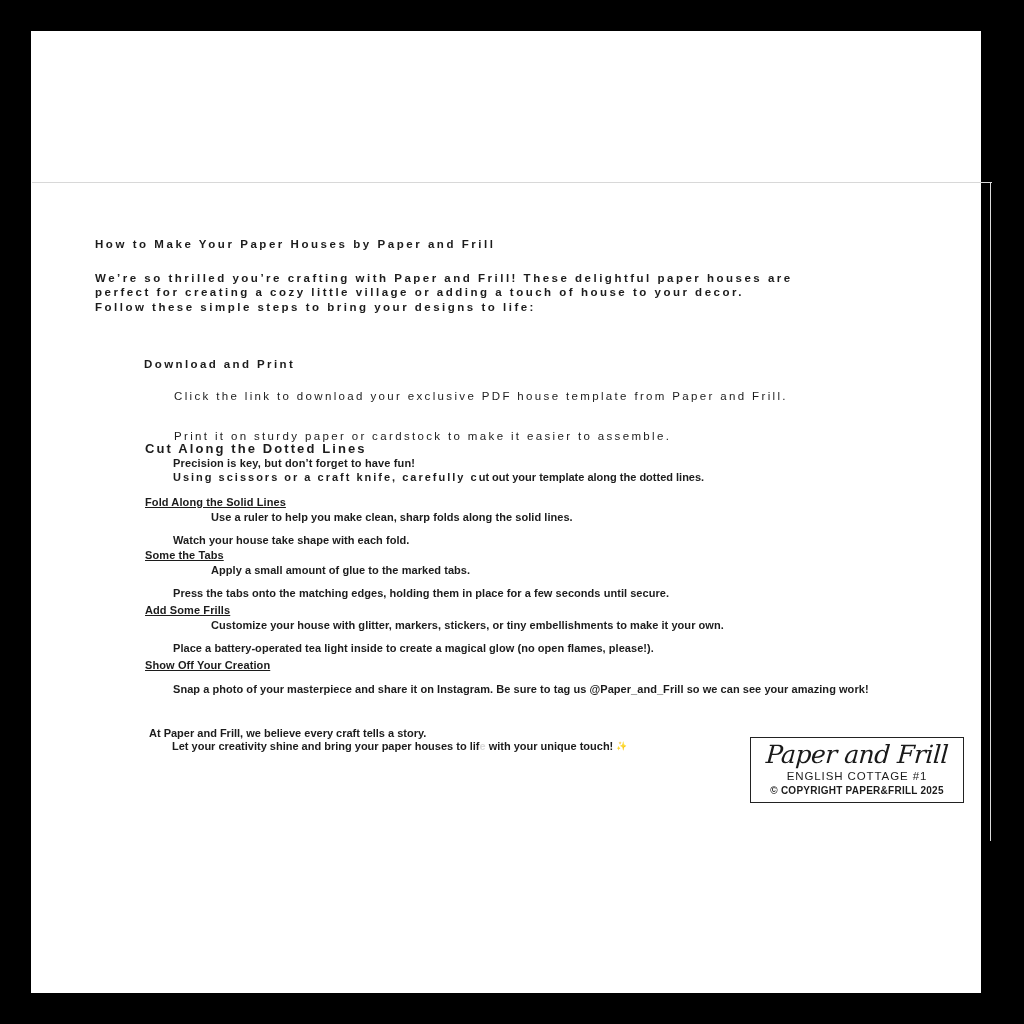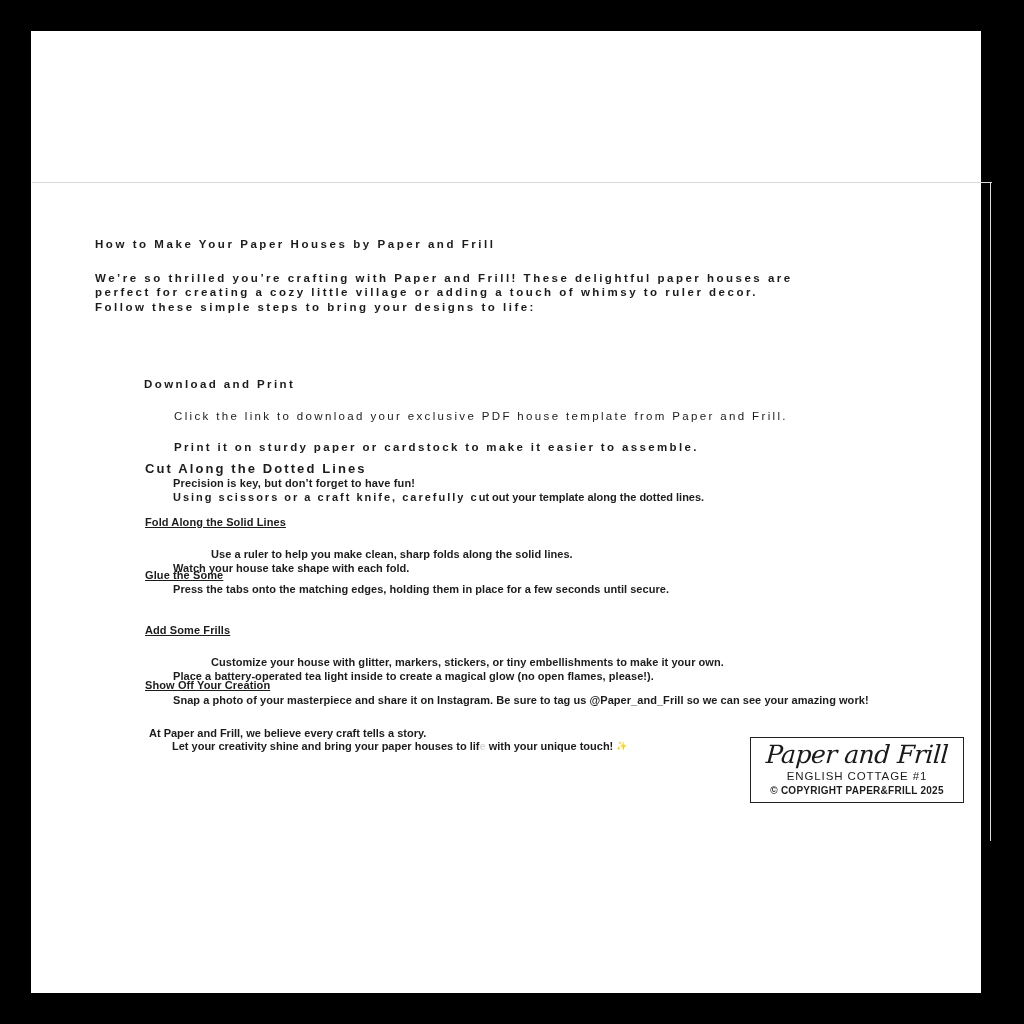--- a/index.html
+++ b/index.html
@@ -81,42 +81,41 @@
     color: #1c1c1c;
   }
   .intro span { display: block; white-space: nowrap; }
 
   
   .sec { position: absolute; }
   .sec .head {
     font-weight: bold;
     white-space: nowrap;
     color: #1c1c1c;
-    margin-top: 20px;
   }
   .sec .item {
     font-weight: bold;
     white-space: nowrap;
     color: #1c1c1c;
   }
 
   
   .sec1 { left: 113px; top: 327px; }
   .sec1 .head {
     font-size: 11.5px;
     letter-spacing: 2.4px;
   }
   .sec1 .item {
     font-size: 11.5px;
     font-weight: normal;
     letter-spacing: 2.35px;
     margin-left: 30px;
   }
   .sec1 .i1 { margin-top: 20px; }
-  .sec1 .i2 { margin-top: 19px; font-weight: bold; }
+  .sec1 .i2 { margin-top: 28px; }
 
   
   .sec2 { left: 114px; top: 410px; }
   .sec2 .head {
     font-size: 13px;
     letter-spacing: 2.1px;
   }
   .sec2 .item {
     font-size: 11px;
     margin-left: 28px;
@@ -125,23 +124,23 @@
   .sec2 .i1 .sp { letter-spacing: 2.0px; }
   .sec2 .i1 .nm { letter-spacing: 0px; }
   .sec2 .i2 { margin-top: 1px; letter-spacing: 0.15px; }
 
   
   .secn .head { font-size: 11px; letter-spacing: 0.1px; text-decoration: underline; }
   .secn .item {
     font-size: 11px;
     letter-spacing: 0.05px;
     margin-left: 28px;
-    margin-top: 2px;
-  }
-  .secn .item.first { margin-top: 20px; padding-left: 38px; }
+    margin-top: 11px;
+  }
+  .secn .item.first { margin-top: 3px; padding-left: 38px; }
 
   .sec3 { left: 114px; top: 465px; }
   .sec4 { left: 114px; top: 518px; }
   .sec5 { left: 114px; top: 573px; }
   .sec6 { left: 114px; top: 628px; }
 
   .sec6 .wrap {
     white-space: normal;
     width: 700px;
     line-height: 14px;
@@ -216,21 +215,21 @@
 
     <div class="rule-top"></div>
     <div class="rule-right"></div>
 
     <div class="doc">
 
       <div class="title">How to Make Your Paper Houses by Paper and Frill</div>
 
       <div class="intro">
         <span>We’re so thrilled you’re crafting with Paper and Frill! These delightful paper houses are</span>
-        <span>perfect for creating a cozy little village or adding a touch of whimsy to ruler decor.</span>
+        <span>perfect for creating a cozy little village or adding a touch of house to your decor.</span>
         <span>Follow these simple steps to bring your designs to life:</span>
       </div>
 
       <div class="sec sec1">
         <div class="head">Download and Print</div>
         <div class="item i1">Click the link to download your exclusive PDF house template from Paper and Frill.</div>
         <div class="item i2">Print it on sturdy paper or cardstock to make it easier to assemble.</div>
       </div>
 
       <div class="sec sec2">
@@ -239,21 +238,22 @@
         <div class="item i1"><span class="sp">Using scissors or a craft knife, carefully c</span><span class="nm">ut out your template along the dotted lines.</span></div>
       </div>
 
       <div class="sec secn sec3">
         <div class="head">Fold Along the Solid Lines</div>
         <div class="item first">Use a ruler to help you make clean, sharp folds along the solid lines.</div>
         <div class="item">Watch your house take shape with each fold.</div>
       </div>
 
       <div class="sec secn sec4">
-        <div class="head">Glue the Some</div>
+        <div class="head">Some the Tabs</div>
+        <div class="item first">Apply a small amount of glue to the marked tabs.</div>
         <div class="item">Press the tabs onto the matching edges, holding them in place for a few seconds until secure.</div>
       </div>
 
       <div class="sec secn sec5">
         <div class="head">Add Some Frills</div>
         <div class="item first">Customize your house with glitter, markers, stickers, or tiny embellishments to make it your own.</div>
         <div class="item">Place a battery-operated tea light inside to create a magical glow (no open flames, please!).</div>
       </div>
 
       <div class="sec secn sec6">

